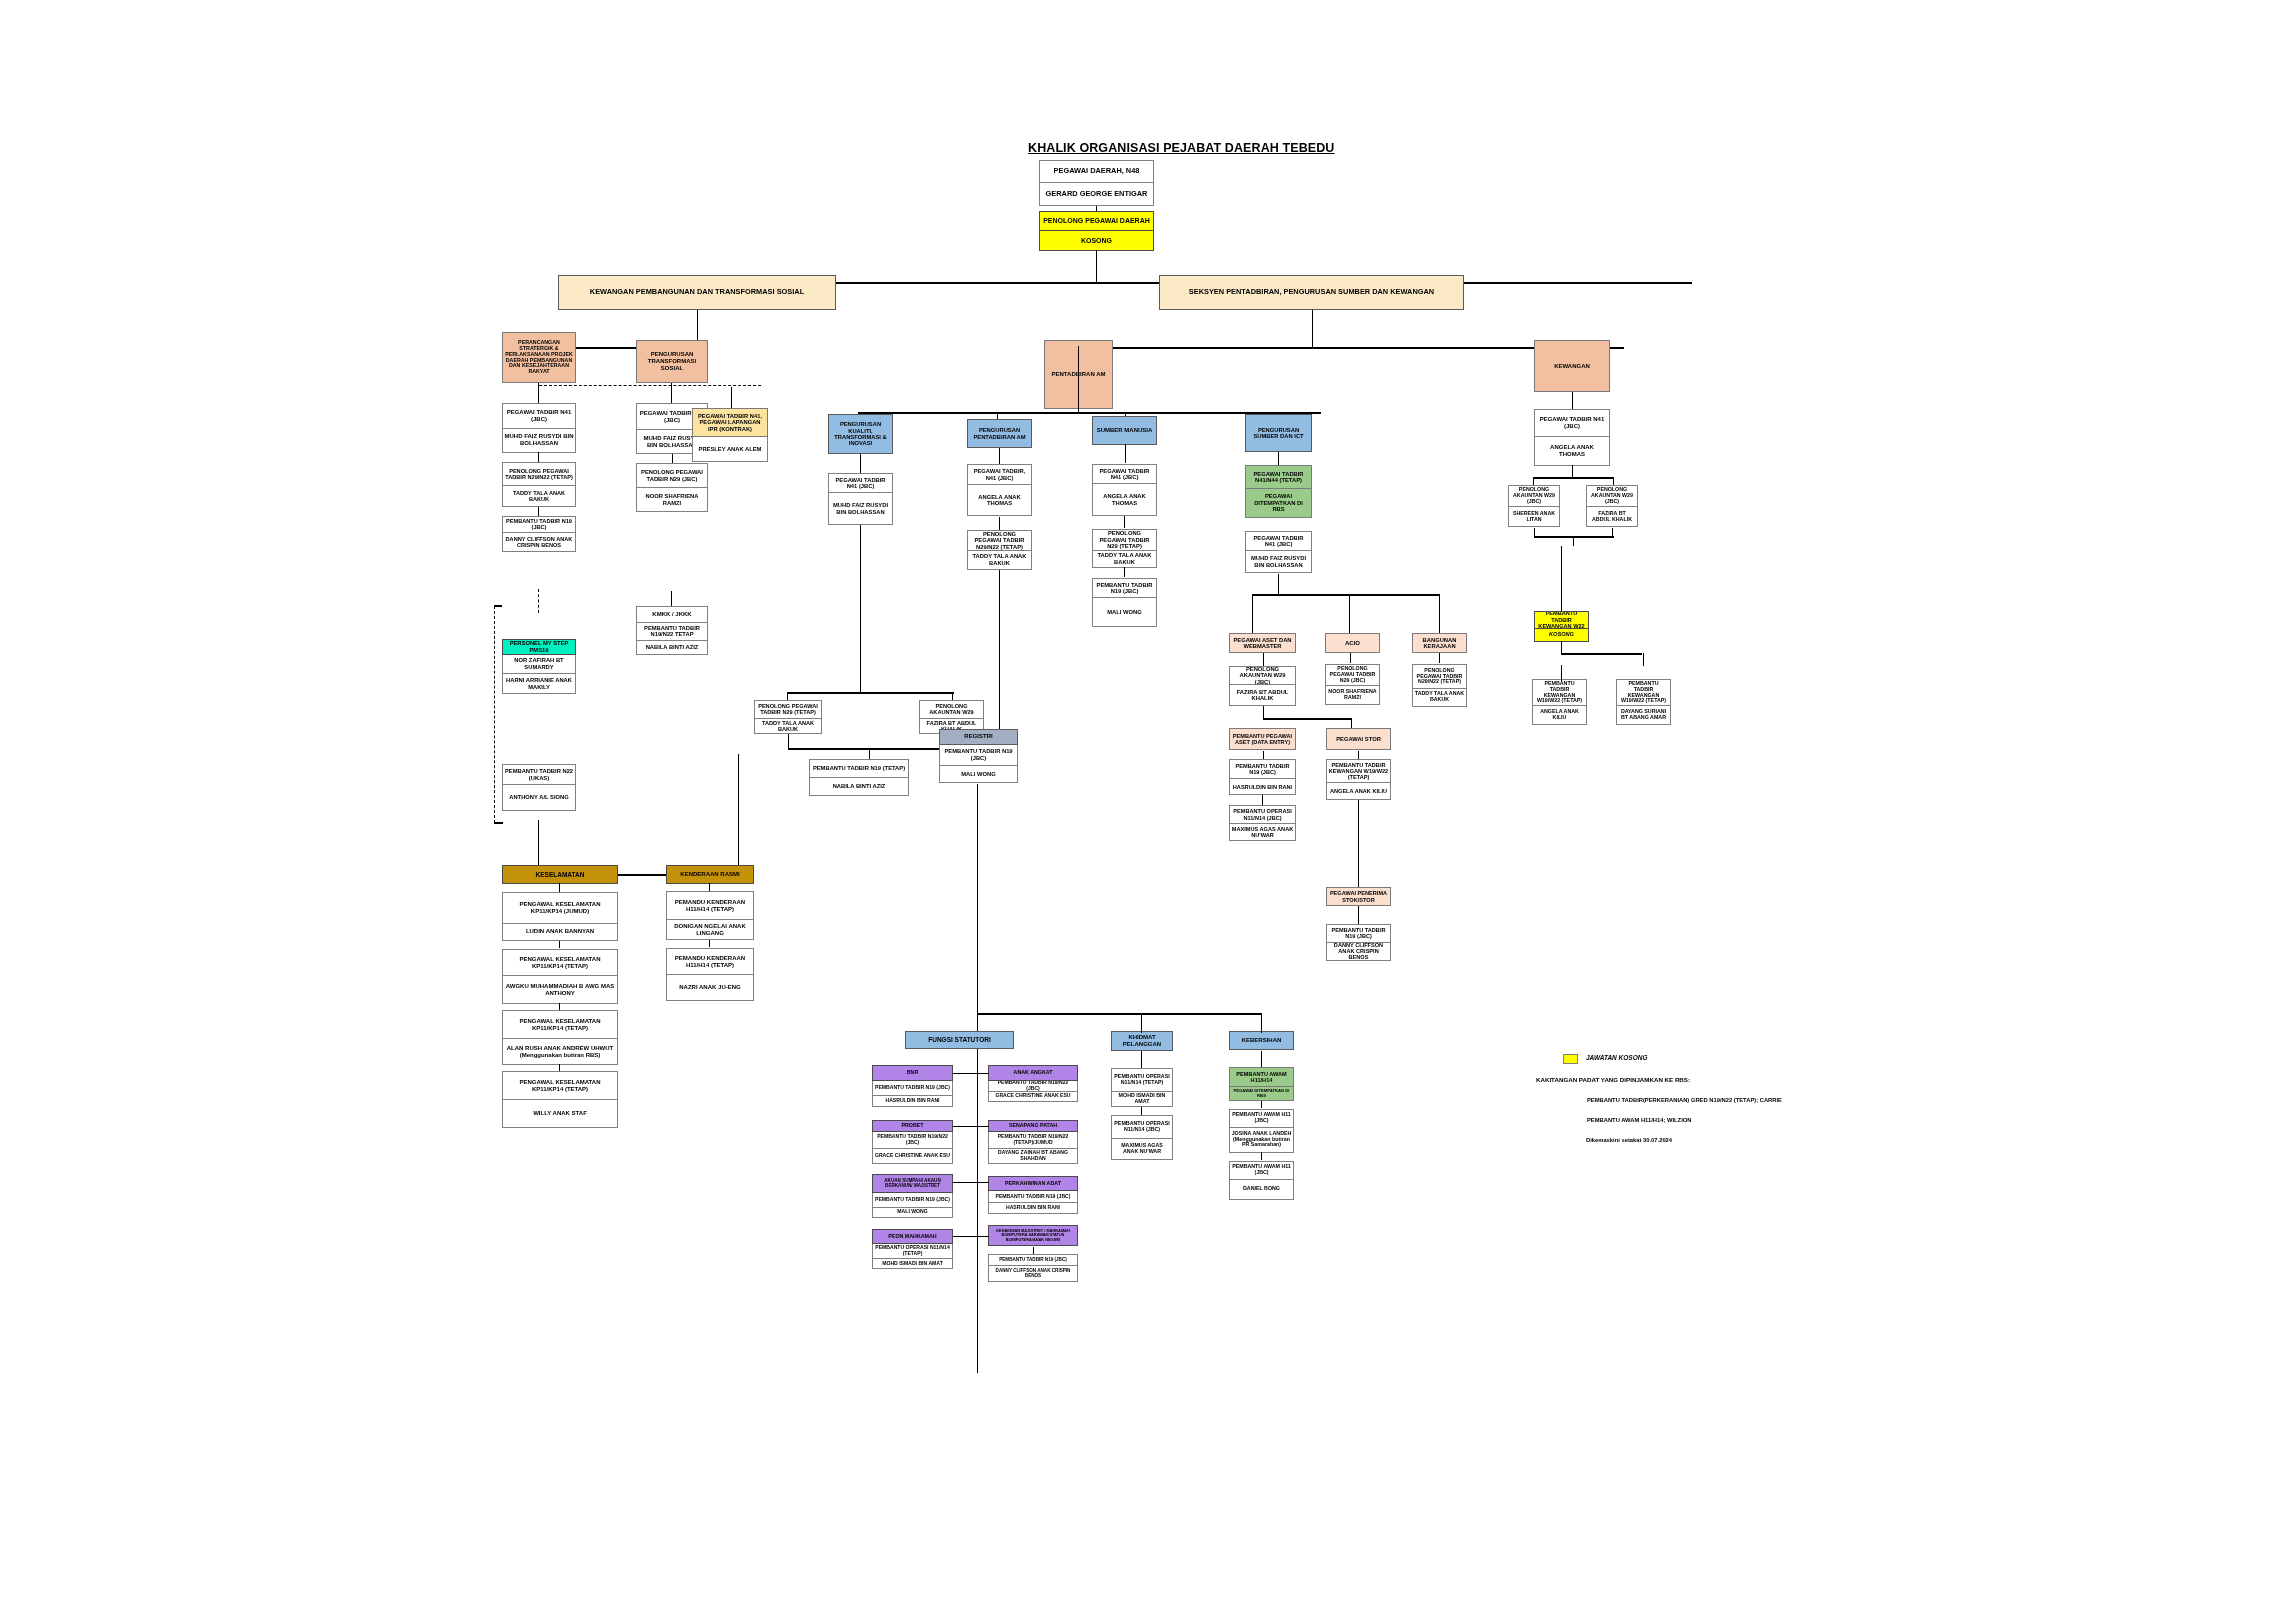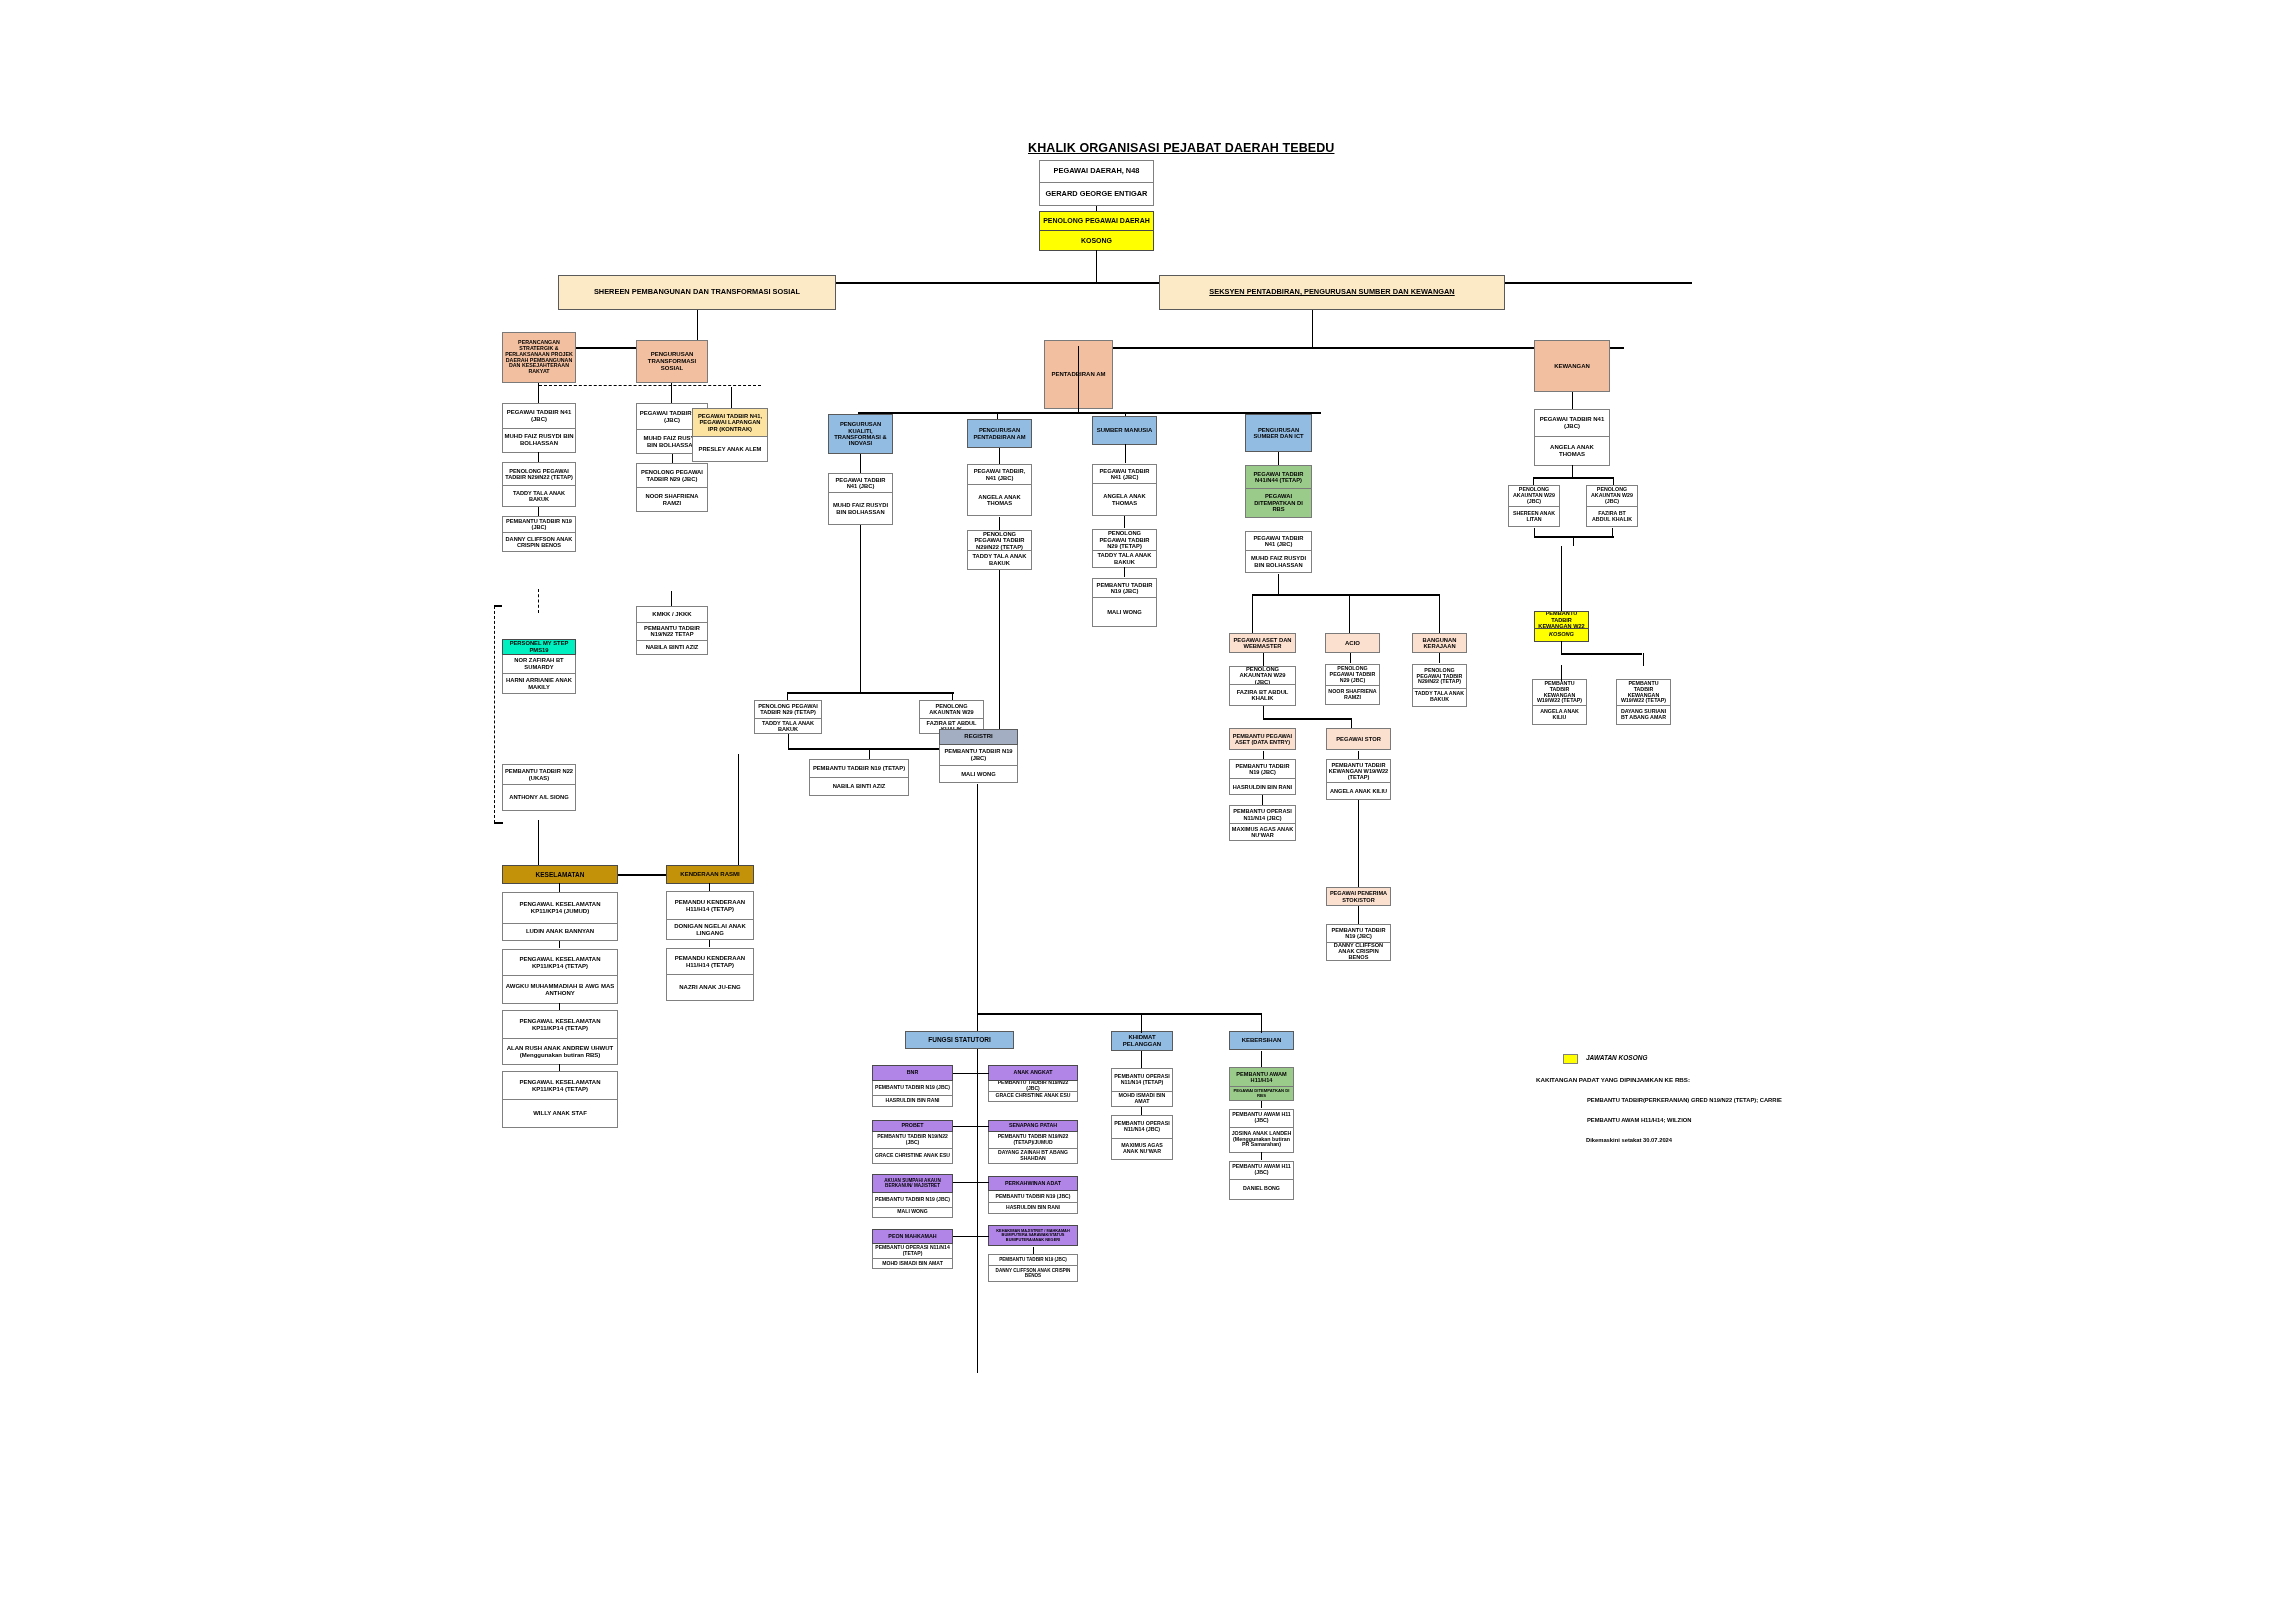--- a/index.html
+++ b/index.html
@@ -67,23 +67,23 @@
     <div class="ln lnv" style="left: 1096px; top: 206px; height: 19.4px;"></div>
     <div class="node" style="left: 1039px; top: 211px; width: 115px;">
       <div class="cell yellow" style="height: 20.4px; font-size: 7px;">PENOLONG PEGAWAI DAERAH</div>
       <div class="cell yellow" style="height: 19.4px; font-size: 7px;">KOSONG</div>
     </div>
     <div class="ln lnv" style="left: 1096px; top: 250px; height: 33px;"></div>
     <div class="ln lnh" style="left: 558px; top: 282px; width: 1134px; height: 1.9px;"></div>
     <div class="ln lnv" style="left: 558px; top: 282px; height: 7px;"></div>
     <div class="ln lnv" style="left: 1298px; top: 282px; height: 7px;"></div>
     <div class="node" style="left: 558px; top: 275px; width: 278px;">
-      <div class="cell cream" style="height: 35px; font-size: 7.4px;">SHEREEN PEMBANGUNAN DAN TRANSFORMASI SOSIAL</div>
-    </div>
-    <div class="node" style="left: 1159px; top: 275px; width: 346px; text-decoration: underline;">
+      <div class="cell cream" style="height: 35px; font-size: 7.4px;">KEWANGAN PEMBANGUNAN DAN TRANSFORMASI SOSIAL</div>
+    </div>
+    <div class="node" style="left: 1159px; top: 275px; width: 305px;">
       <div class="cell cream" style="height: 35px; font-size: 7.4px;">SEKSYEN PENTADBIRAN, PENGURUSAN SUMBER DAN KEWANGAN</div>
     </div>
     <div class="ln lnv" style="left: 697px; top: 310px; height: 38px;"></div>
     <div class="ln lnh" style="left: 509px; top: 347px; width: 191px; height: 1.9px;"></div>
     <div class="ln lnv" style="left: 509px; top: 347px; height: 14px;"></div>
     <div class="ln lnv" style="left: 648px; top: 347px; height: 14px;"></div>
     <div class="ln lnv" style="left: 1312px; top: 310px; height: 38px;"></div>
     <div class="ln lnh" style="left: 1078px; top: 347px; width: 546px; height: 1.9px;"></div>
     <div class="ln lnv" style="left: 1078px; top: 347px; height: 14px;"></div>
     <div class="ln lnv" style="left: 1574px; top: 347px; height: 14px;"></div>

